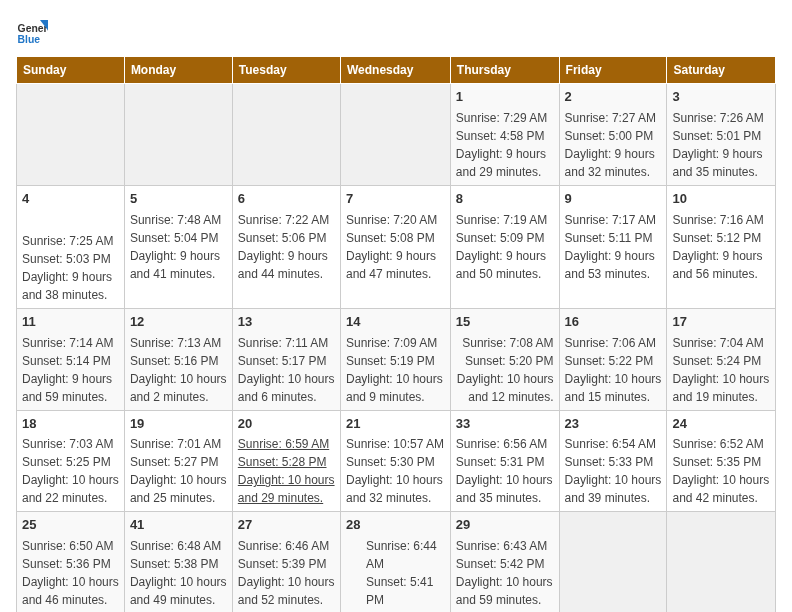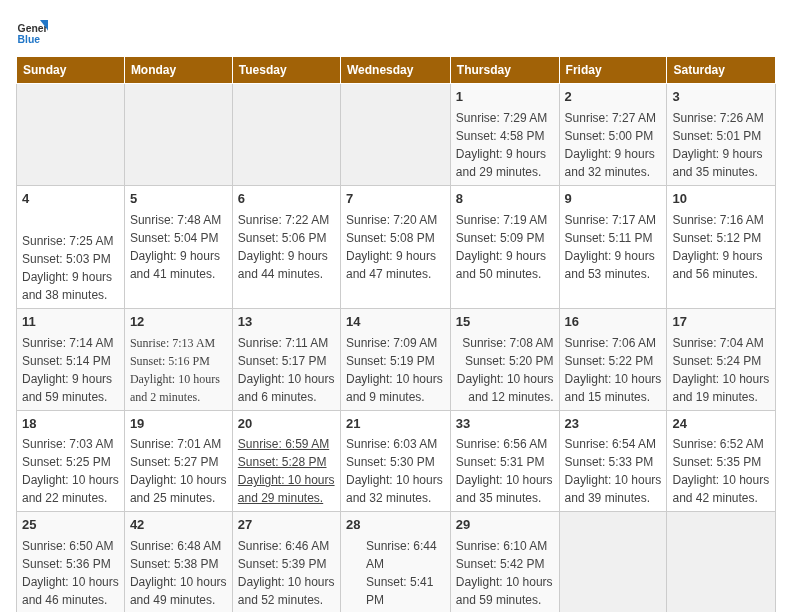--- a/index.html
+++ b/index.html
@@ -183,21 +183,21 @@
       </tr>
       <tr>
         <td>
           <span class="day-number">11</span>
           <div class="day-info" style="white-space: pre-line;">Sunrise: 7:14 AM
 Sunset: 5:14 PM
 Daylight: 9 hours and 59 minutes.</div>
         </td>
         <td>
           <span class="day-number">12</span>
-          <div class="day-info" style="white-space: pre-line; font-family: Liberation Serif, serif;">Sunrise: 7:13 AM
+          <div class="day-info" style="white-space: pre-line;">Sunrise: 7:13 AM
 Sunset: 5:16 PM
 Daylight: 10 hours and 2 minutes.</div>
         </td>
         <td>
           <span class="day-number">13</span>
           <div class="day-info" style="white-space: pre-line;">Sunrise: 7:11 AM
 Sunset: 5:17 PM
 Daylight: 10 hours and 6 minutes.</div>
         </td>
         <td>
@@ -239,21 +239,21 @@
 Daylight: 10 hours and 25 minutes.</div>
         </td>
         <td>
           <span class="day-number">20</span>
           <div class="day-info" style="white-space: pre-line; text-decoration: underline;">Sunrise: 6:59 AM
 Sunset: 5:28 PM
 Daylight: 10 hours and 29 minutes.</div>
         </td>
         <td>
           <span class="day-number">21</span>
-          <div class="day-info" style="white-space: pre-line;">Sunrise: 6:03 AM
+          <div class="day-info" style="white-space: pre-line;">Sunrise: 10:57 AM
 Sunset: 5:30 PM
 Daylight: 10 hours and 32 minutes.</div>
         </td>
         <td>
           <span class="day-number">33</span>
           <div class="day-info" style="white-space: pre-line;">Sunrise: 6:56 AM
 Sunset: 5:31 PM
 Daylight: 10 hours and 35 minutes.</div>
         </td>
         <td>
@@ -270,40 +270,40 @@
         </td>
       </tr>
       <tr>
         <td>
           <span class="day-number">25</span>
           <div class="day-info" style="white-space: pre-line;">Sunrise: 6:50 AM
 Sunset: 5:36 PM
 Daylight: 10 hours and 46 minutes.</div>
         </td>
         <td>
-          <span class="day-number">42</span>
+          <span class="day-number">41</span>
           <div class="day-info" style="white-space: pre-line;">Sunrise: 6:48 AM
 Sunset: 5:38 PM
 Daylight: 10 hours and 49 minutes.</div>
         </td>
         <td>
           <span class="day-number">27</span>
           <div class="day-info" style="white-space: pre-line;">Sunrise: 6:46 AM
 Sunset: 5:39 PM
 Daylight: 10 hours and 52 minutes.</div>
         </td>
         <td>
           <span class="day-number">28</span>
           <div class="day-info" style="white-space: pre-line; margin-left: 20px;">Sunrise: 6:44 AM
 Sunset: 5:41 PM
 Daylight: 10 hours and 56 minutes.</div>
         </td>
         <td>
           <span class="day-number">29</span>
-          <div class="day-info" style="white-space: pre-line;">Sunrise: 6:10 AM
+          <div class="day-info" style="white-space: pre-line;">Sunrise: 6:43 AM
 Sunset: 5:42 PM
 Daylight: 10 hours and 59 minutes.</div>
         </td>
         <td class="empty"></td>
         <td class="empty"></td>
       </tr>
     </tbody>
 </table>
 
 </body></html>

